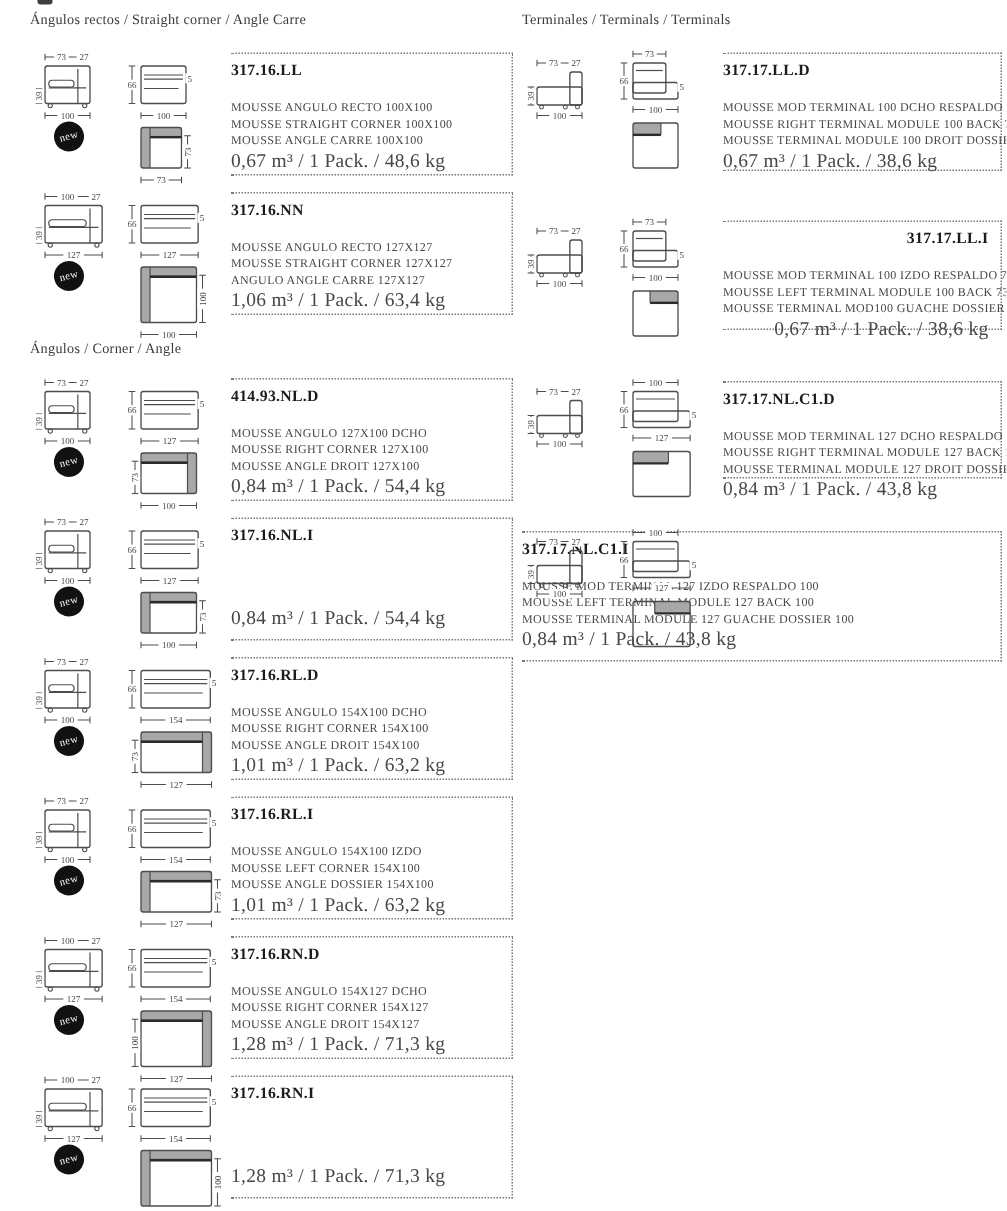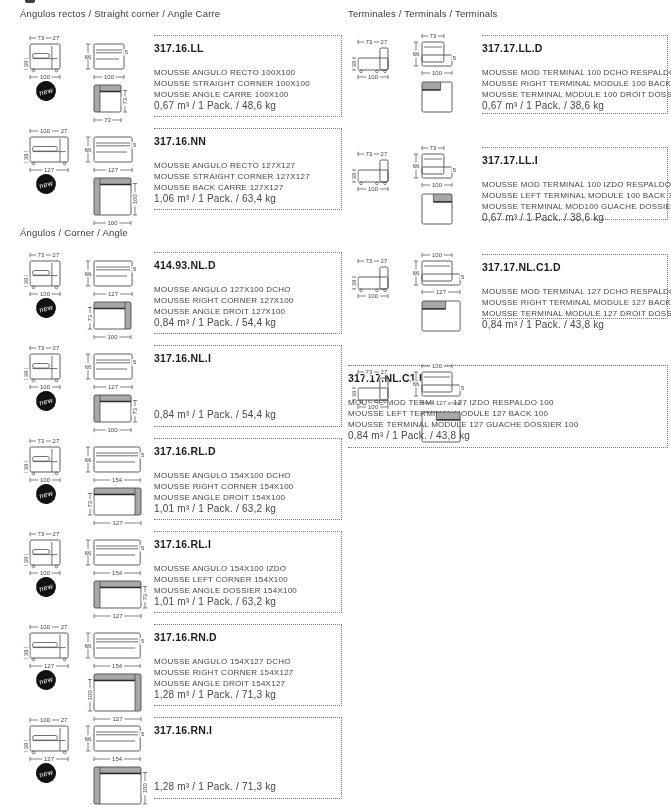--- a/index.html
+++ b/index.html
@@ -1,38 +1,38 @@
 <!DOCTYPE html>
 <html><head>
 <meta charset="utf-8">
 <style>
   html,body{margin:0;padding:0;background:#ffffff;}
   body{font-family:"Liberation Sans", sans-serif;}
-  .page{position:relative;width:671px;height:807px;background:#fff;overflow:hidden;}
+  .page{position:relative;width:671px;height:807px;background:#fff;overflow:hidden;font-family:Liberation Serif, serif;}
   .cut-mark{position:absolute;left:25px;top:0;width:10px;height:3px;background:#3f3f3f;border-radius:0 0 2px 2px;}
   .col{position:absolute;top:8px;}
   .col-left{left:20px;width:322px;}
   .col-right{left:348px;width:320px;}
   .section-header{font-size:9.5px;color:#3a3a3a;letter-spacing:.2px;height:12px;line-height:12px;margin-bottom:8px;white-space:nowrap;}
   .section-header.later{margin-top:13px;margin-bottom:6px;}
   .item{position:relative;display:flex;overflow:visible;}
   .left-item{height:93px;}
   .right-item.r0{height:90px;margin-bottom:22px;justify-content:space-between;}
-  .right-item.r1{height:84px;margin-bottom:23px;}
-  .right-item.r2{height:76px;margin-bottom:35px;}
+  .right-item.r1{height:84px;margin-bottom:23px;text-align:right;}
+  .right-item.r2{height:76px;margin-bottom:24px;}
   .right-item.r3{height:75px;flex-direction:column;}
   .diagram{width:134px;flex:none;position:relative;overflow:visible;}
   .diagram svg{position:absolute;left:0;top:0;overflow:visible;display:block;font-family:inherit;}
   .badge{position:absolute;left:16px;top:53px;width:20px;height:20px;border-radius:50%;background:#111;color:#fff;
          display:flex;align-items:center;justify-content:center;font-size:7px;letter-spacing:.3px;transform:rotate(-14deg);}
   .info{flex:1;margin-top:7px;margin-bottom:4px;border-top:1px dotted #7a7a7a;border-right:1px dotted #7a7a7a;
         border-bottom:1px dotted #7a7a7a;padding:6px 8px 4px 0;display:flex;flex-direction:column;min-width:0;}
   .code{font-size:10.5px;font-weight:bold;color:#1c1c1c;letter-spacing:.2px;}
   .desc{margin-top:13px;font-size:8px;line-height:11px;letter-spacing:.25px;color:#474747;white-space:nowrap;}
-  .packing{margin-top:auto;font-size:10px;color:#474747;letter-spacing:.2px;padding-bottom:2px;}
+  .packing{margin-top:auto;font-size:13px;color:#474747;letter-spacing:.2px;padding-bottom:2px;}
 </style>
 </head>
 <body>
 
 <div class="page">
   <div class="cut-mark"></div>
   <div class="col col-left" id="col-left">
       <div class="section-header">Ángulos rectos / Straight corner / Angle Carre</div>
       <div class="item left-item">
         <div class="diagram">
@@ -210,21 +210,21 @@
           </svg>
           <div class="badge">
             <span>new</span>
           </div>
         </div>
         <div class="info">
           <div class="code">317.16.NN</div>
           <div class="desc">
             <div>MOUSSE ANGULO RECTO 127X127</div>
             <div>MOUSSE STRAIGHT CORNER 127X127</div>
-            <div>MOUSSE BACK CARRE 127X127</div>
+            <div>ANGULO ANGLE CARRE 127X127</div>
           </div>
           <div class="packing">1,06 m³ / 1 Pack. / 63,4 kg</div>
         </div>
       </div>
       <div class="section-header later">Ángulos / Corner / Angle</div>
       <div class="item left-item">
         <div class="diagram">
           <svg width="140" height="112" viewBox="0 0 140 112">
             <rect x="10" y="16" width="30" height="25" rx="1.5" fill="none" stroke="#4d4d4d" stroke-width="0.9"></rect>
             <line x1="31.9" y1="18" x2="31.9" y2="41" stroke="#4d4d4d" stroke-width="0.8"></line>

